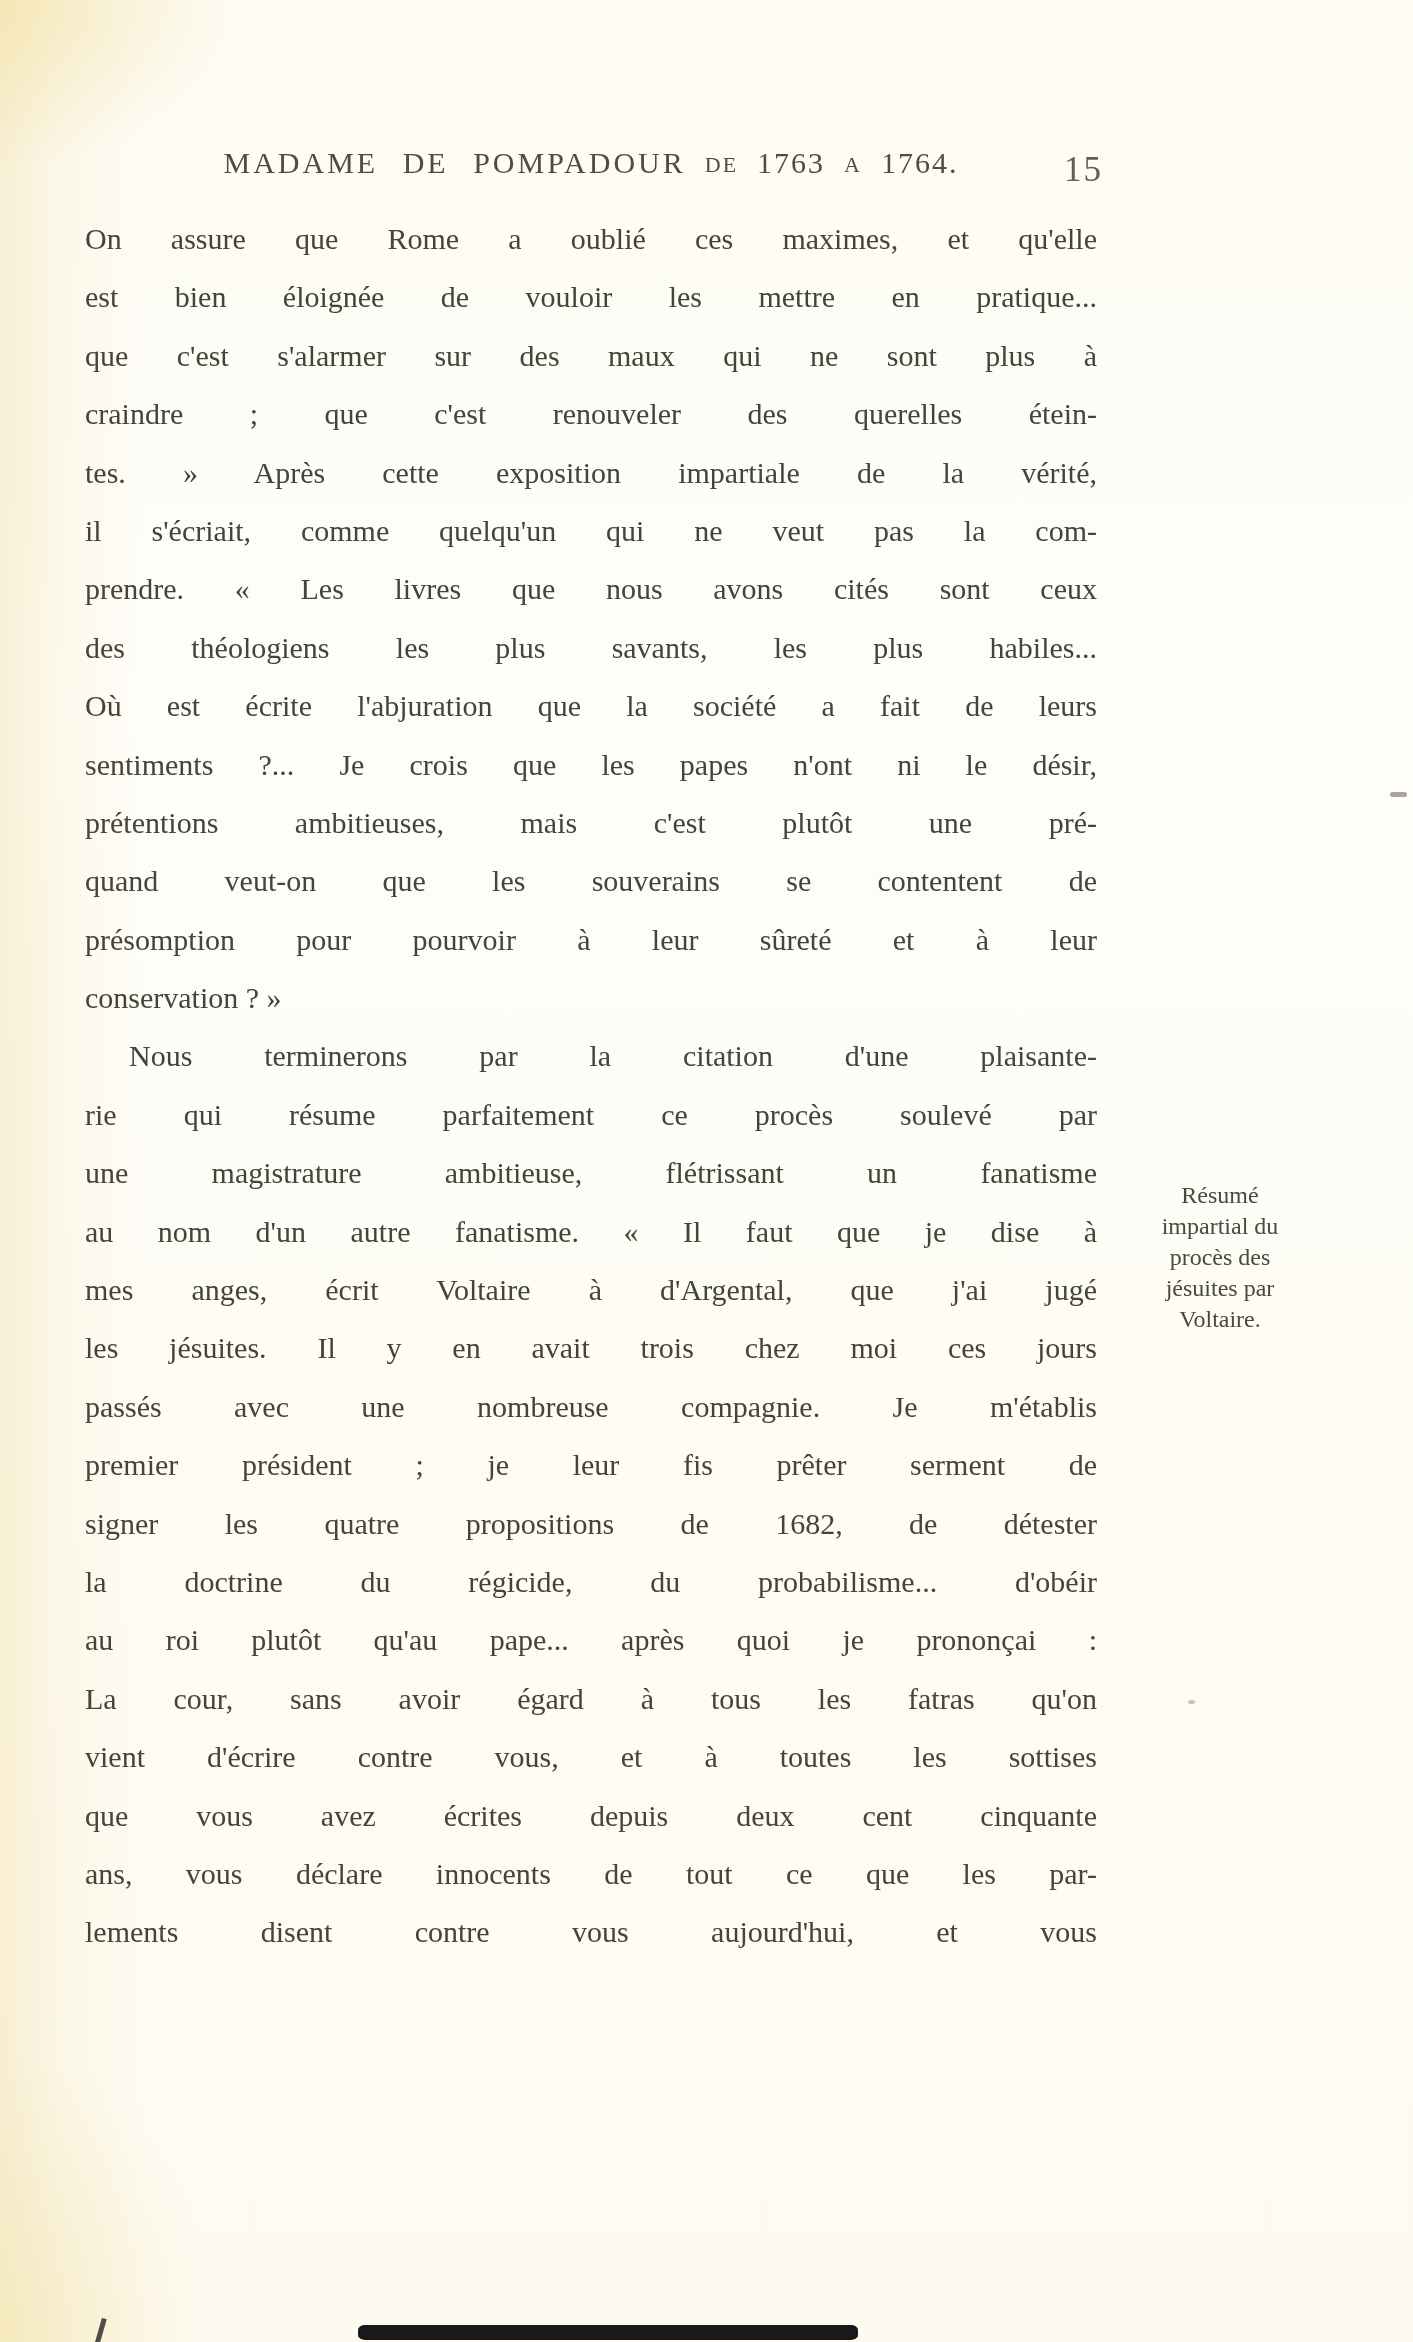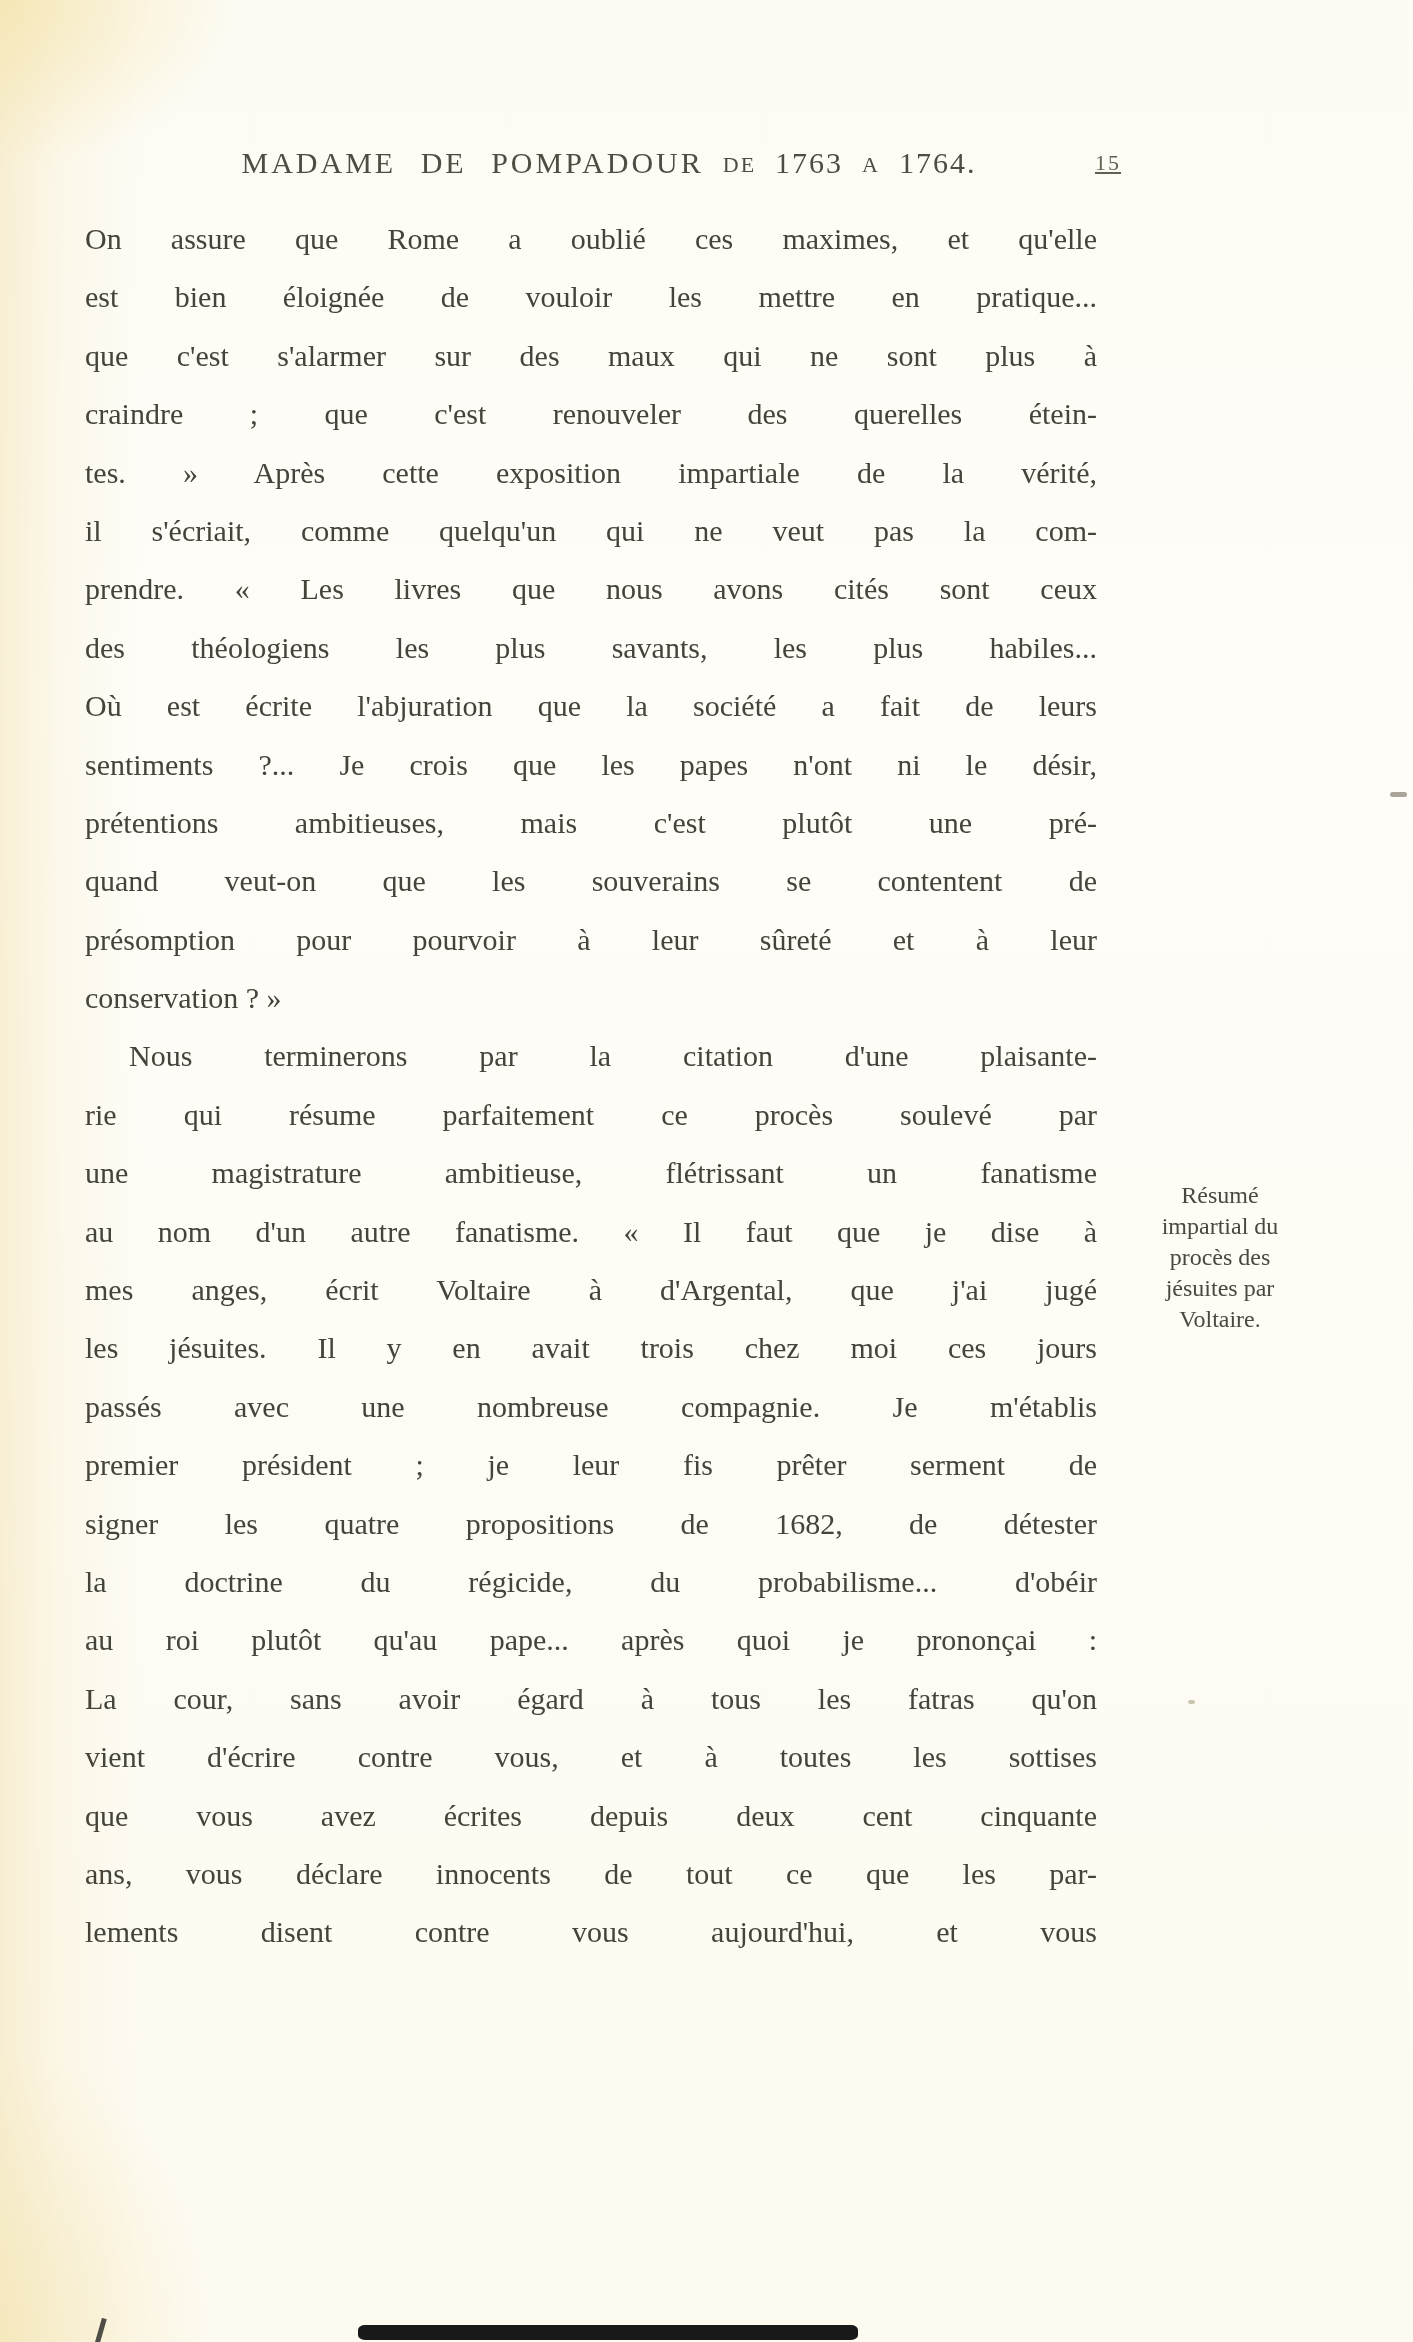--- a/index.html
+++ b/index.html
@@ -21,35 +21,34 @@
   .edge-tint{
     position:absolute;inset:0;pointer-events:none;
     background:
       radial-gradient(ellipse 340px 240px at 0% 0%, rgba(244,226,166,.65), rgba(244,226,166,0) 70%),
       radial-gradient(ellipse 300px 420px at 0% 100%, rgba(243,228,176,.6), rgba(243,228,176,0) 70%),
       linear-gradient(90deg, rgba(242,226,178,.5) 0px, rgba(242,226,178,.18) 60px, rgba(242,226,178,0) 140px);
   }
   
   .running-head{
     position:absolute;
-    left:103px; top:146px; width:1012px;
+    left:85px; top:146px; width:1012px;
     height:46px;
     white-space:nowrap;
     text-align:center;
     color:#4e4d41;
   }
   .rh-big{font-size:30px;letter-spacing:3px;word-spacing:14px;}
   .rh-small{font-size:22px;letter-spacing:2px;margin:0 15px;vertical-align:1px;}
   .rh-num{font-size:30px;letter-spacing:2px;}
   .folio{
     position:absolute;
     right:-6px; top:4px;
-    font-size:22px; letter-spacing:2px;
+    font-size:35px; letter-spacing:2px;
     color:#62604f;
-    text-decoration:underline;
   }
   
   .text-block{
     position:absolute;
     left:85px; top:210px; width:1012px;
     font-size:30px;
     line-height:58.4px;
     color:#45443a;
   }
   .tl{

